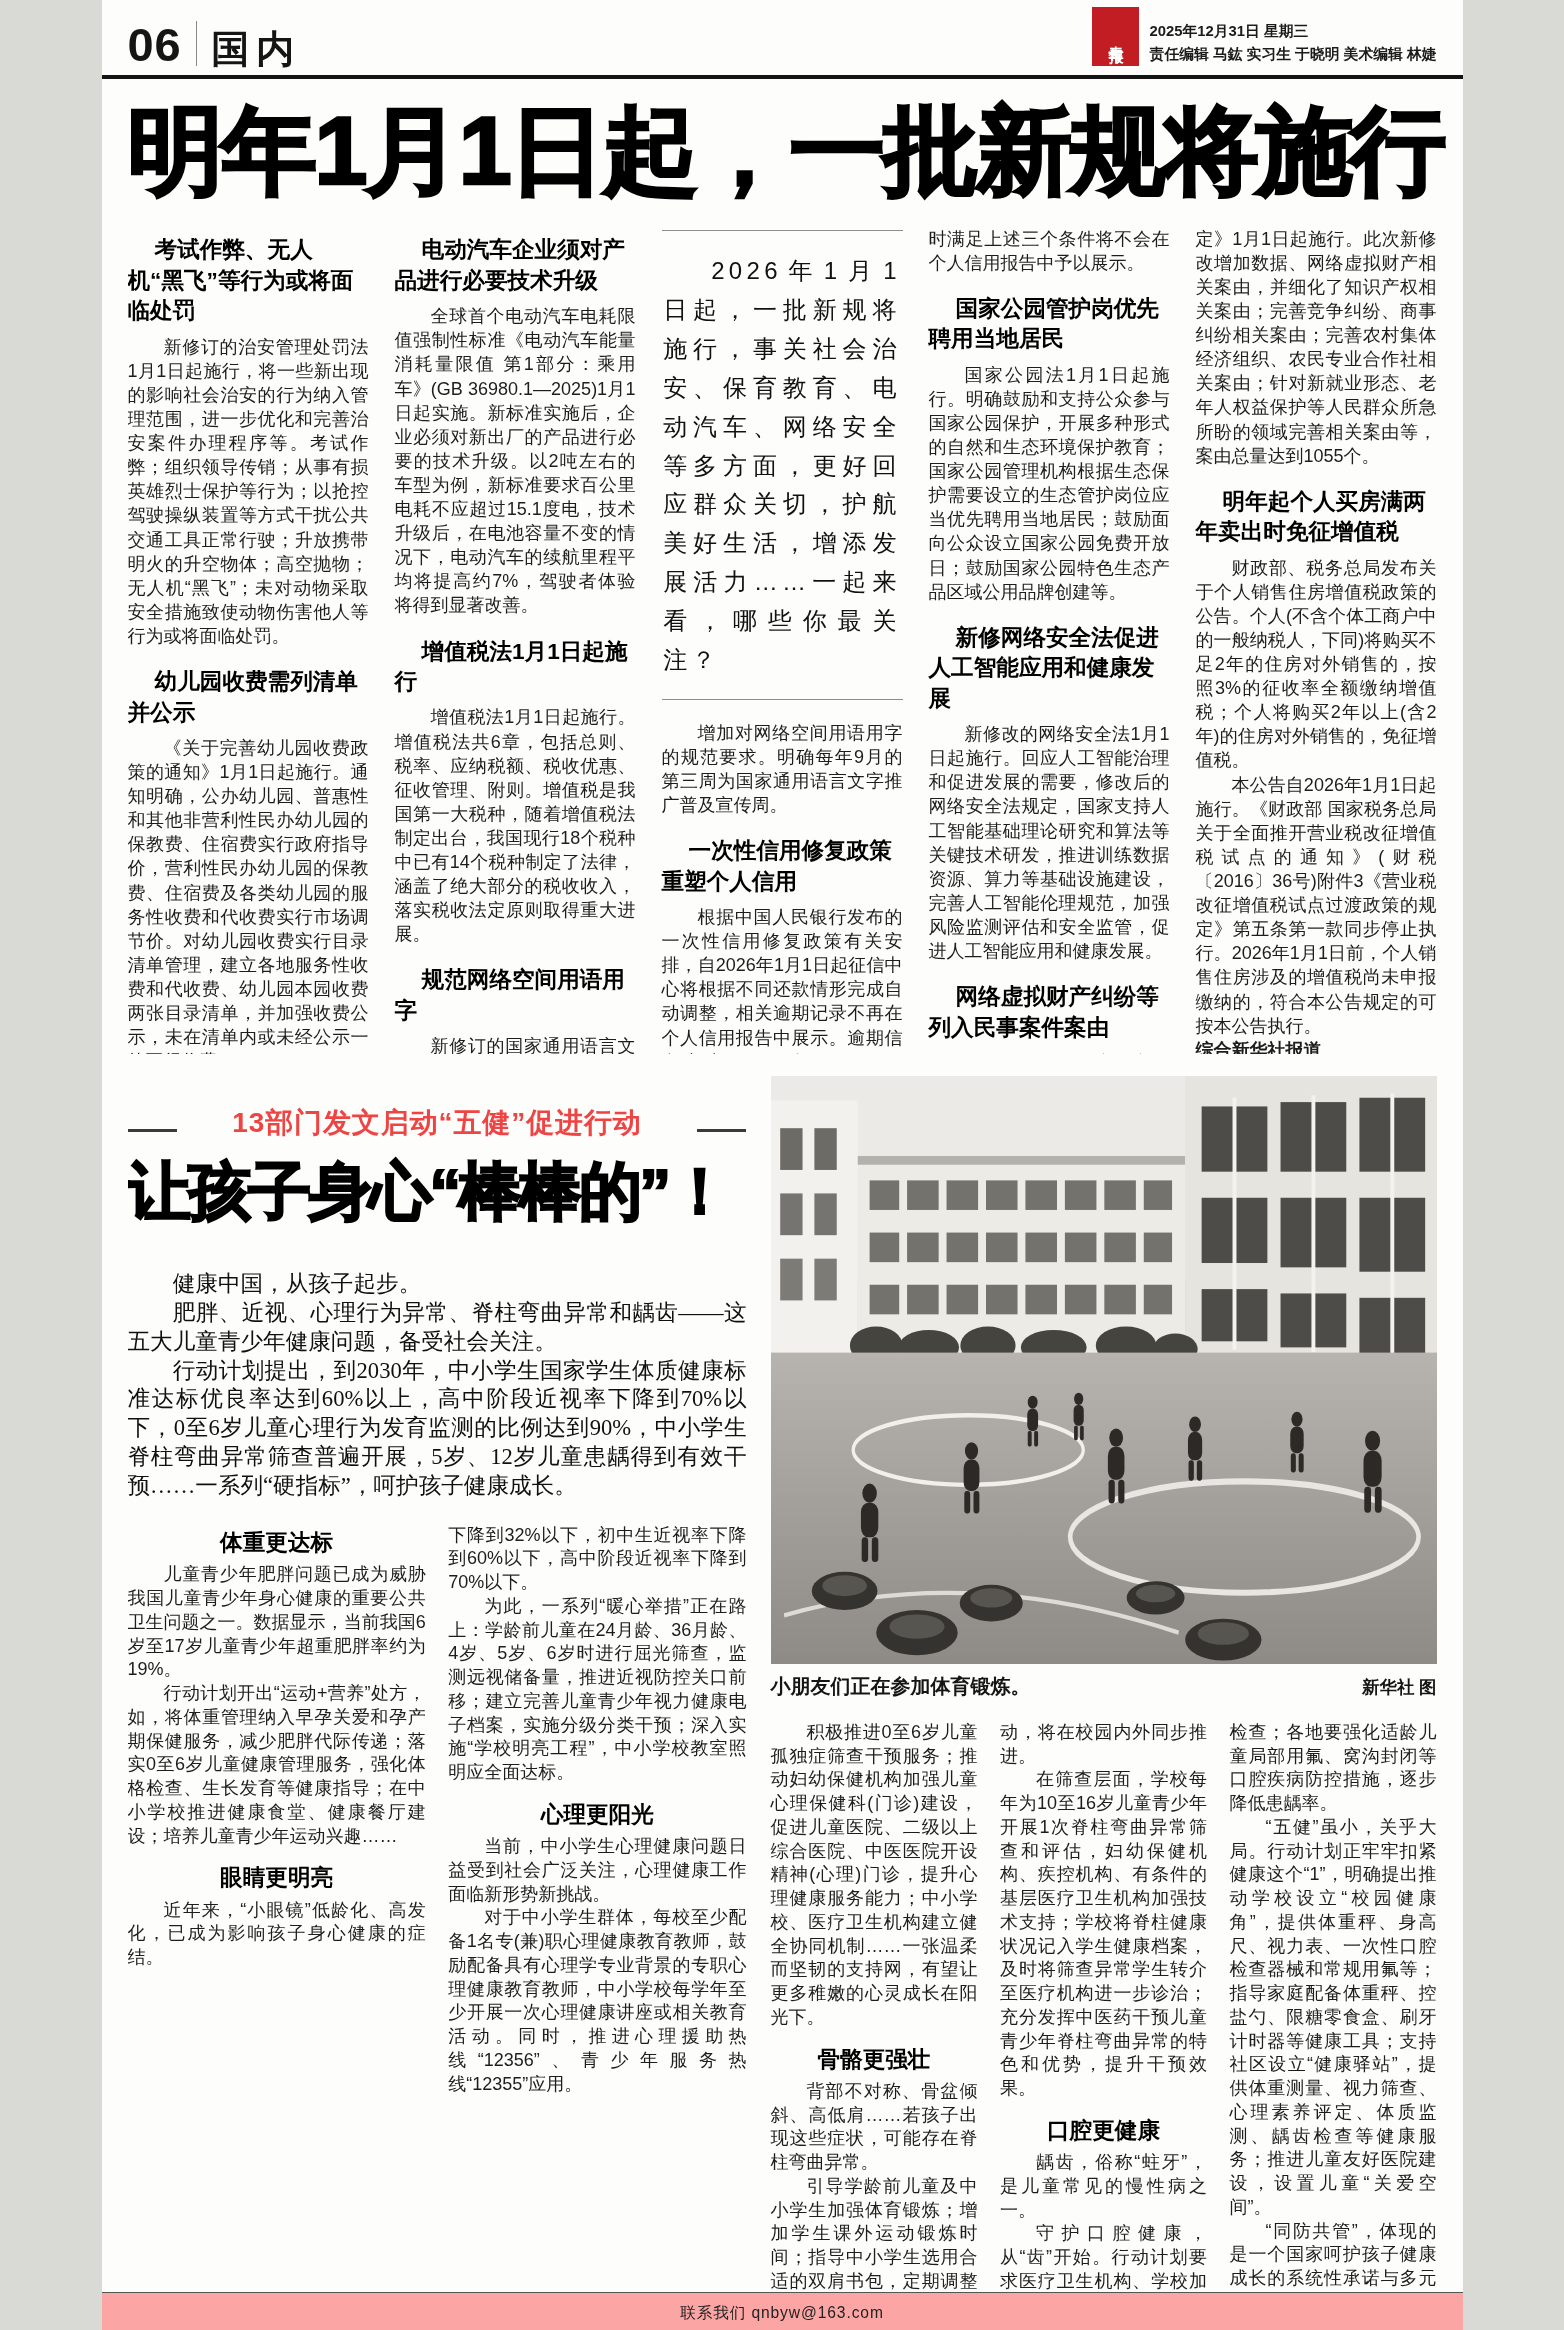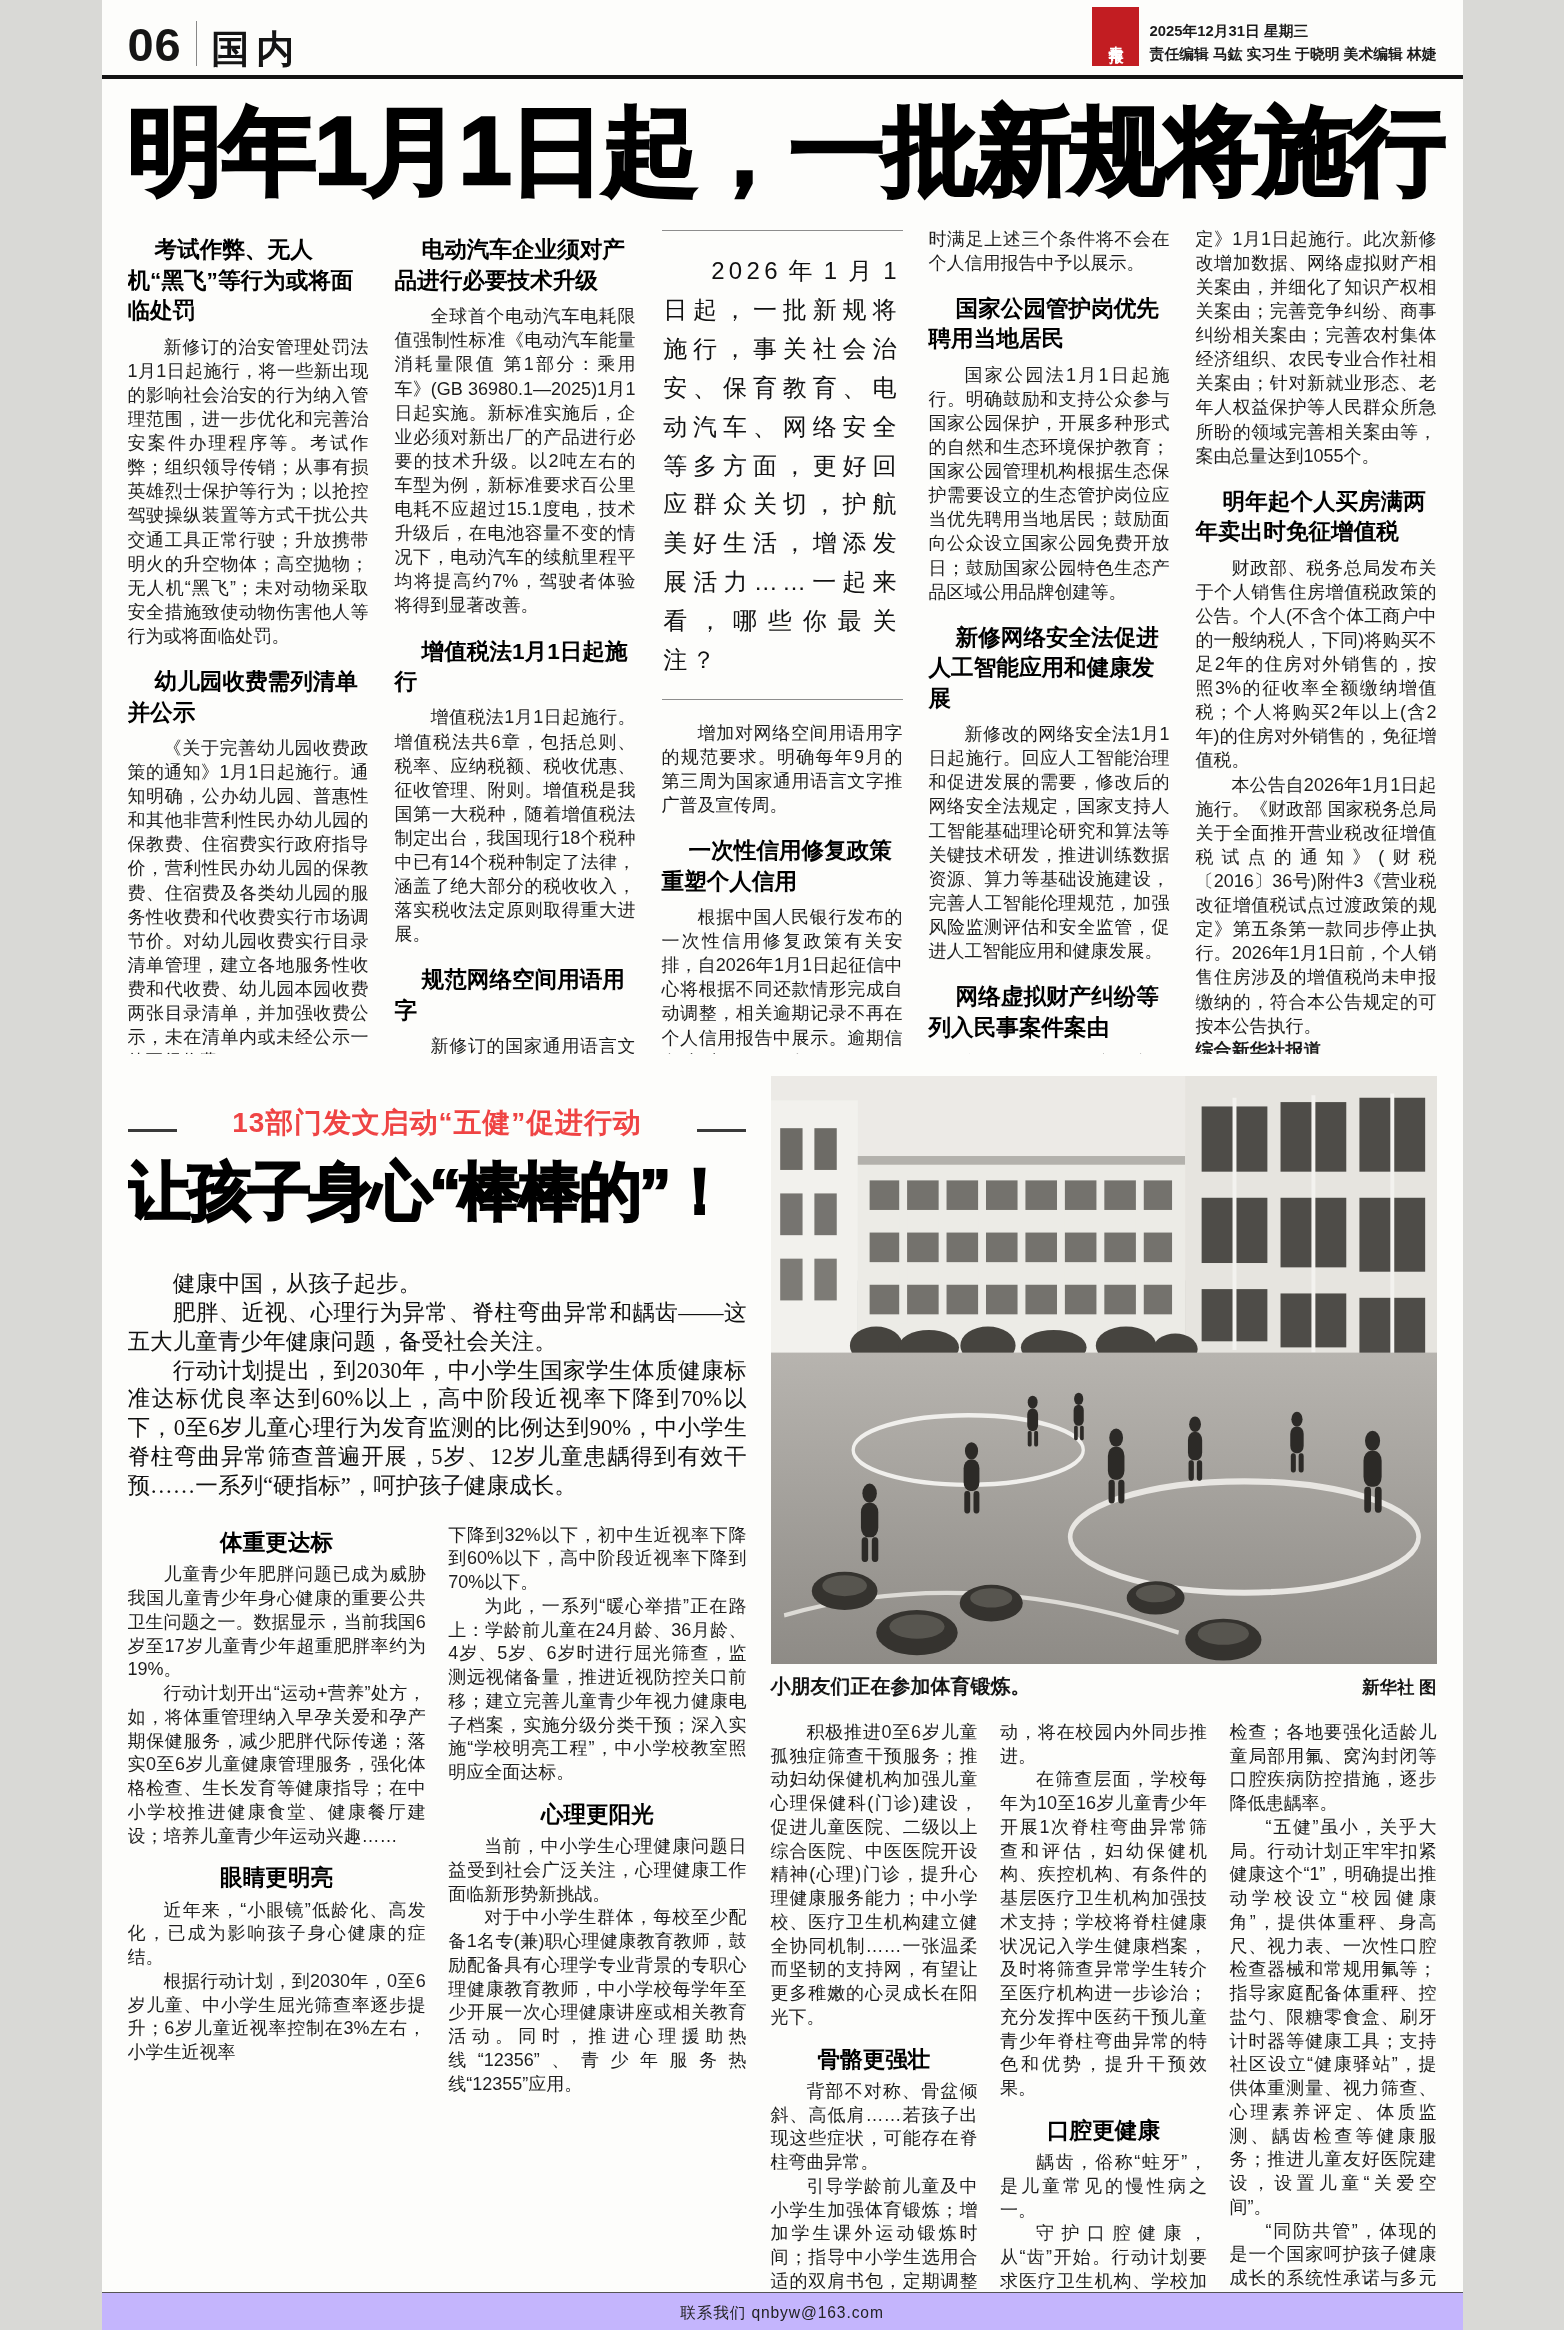--- a/index.html
+++ b/index.html
@@ -55,21 +55,21 @@
   .bcol { flex:1 1 0; min-width:0; }
   .bcol p { margin:0; font-size:18px; line-height:1.32; text-align:justify; text-indent:2em; color:#1d1d1d; }
   .b-h { font-size:22.6px; font-weight:700; text-align:center; margin:14px 0 5.2px; color:#000; }
   .bcol > .b-h:first-child { margin-top:3.5px; }
   .photo { display:block; width:100%; height:588px; background:#c9c7c3; }
   .cap-row { display:flex; justify-content:space-between; align-items:baseline; margin-top:8.7px; }
   .caption { font-size:20px; font-weight:700; }
   .credit { font-size:17.4px; font-weight:700; }
   .byline2 { text-align:right; font-weight:700; font-size:18px; margin-top:3.5px; text-indent:0 !important; }
   
-  .footer { position:absolute; left:0; right:0; bottom:0; height:38px; background:#c4b5fd;
+  .footer { position:absolute; left:0; right:0; bottom:0; height:38px; background:#fca5a5;
             border-top:1.7px solid #555; text-align:center; padding-top:9.6px; font-size:15.6px; color:#222; letter-spacing:0.9px; }
 </style>
 </head>
 <body>
 
 <div class="page">
 
   <header class="hdr">
     <div class="h-left">
       <span class="page-num">06</span>
@@ -140,21 +140,20 @@
         <p>肥胖、近视、心理行为异常、脊柱弯曲异常和龋齿——这五大儿童青少年健康问题，备受社会关注。</p>
         <p>行动计划提出，到2030年，中小学生国家学生体质健康标准达标优良率达到60%以上，高中阶段近视率下降到70%以下，0至6岁儿童心理行为发育监测的比例达到90%，中小学生脊柱弯曲异常筛查普遍开展，5岁、12岁儿童患龋得到有效干预……一系列“硬指标”，呵护孩子健康成长。</p>
       </div>
       <div class="bcols">
         <div class="bcol">
           <h3 class="b-h">体重更达标</h3>
           <p>儿童青少年肥胖问题已成为威胁我国儿童青少年身心健康的重要公共卫生问题之一。数据显示，当前我国6岁至17岁儿童青少年超重肥胖率约为19%。</p>
           <p>行动计划开出“运动+营养”处方，如，将体重管理纳入早孕关爱和孕产期保健服务，减少肥胖代际传递；落实0至6岁儿童健康管理服务，强化体格检查、生长发育等健康指导；在中小学校推进健康食堂、健康餐厅建设；培养儿童青少年运动兴趣……</p>
           <h3 class="b-h">眼睛更明亮</h3>
           <p>近年来，“小眼镜”低龄化、高发化，已成为影响孩子身心健康的症结。</p>
-          <p>根据行动计划，到2030年，0至6岁儿童、中小学生屈光筛查率逐步提升；6岁儿童近视率控制在3%左右，小学生近视率</p>
         </div>
         <div class="bcol">
           <p style="text-indent:0;">下降到32%以下，初中生近视率下降到60%以下，高中阶段近视率下降到70%以下。</p>
           <p>为此，一系列“暖心举措”正在路上：学龄前儿童在24月龄、36月龄、4岁、5岁、6岁时进行屈光筛查，监测远视储备量，推进近视防控关口前移；建立完善儿童青少年视力健康电子档案，实施分级分类干预；深入实施“学校明亮工程”，中小学校教室照明应全面达标。</p>
           <h3 class="b-h">心理更阳光</h3>
           <p>当前，中小学生心理健康问题日益受到社会广泛关注，心理健康工作面临新形势新挑战。</p>
           <p>对于中小学生群体，每校至少配备1名专(兼)职心理健康教育教师，鼓励配备具有心理学专业背景的专职心理健康教育教师，中小学校每学年至少开展一次心理健康讲座或相关教育活动。同时，推进心理援助热线“12356”、青少年服务热线“12355”应用。</p>
         </div>
       </div>
     </div>

